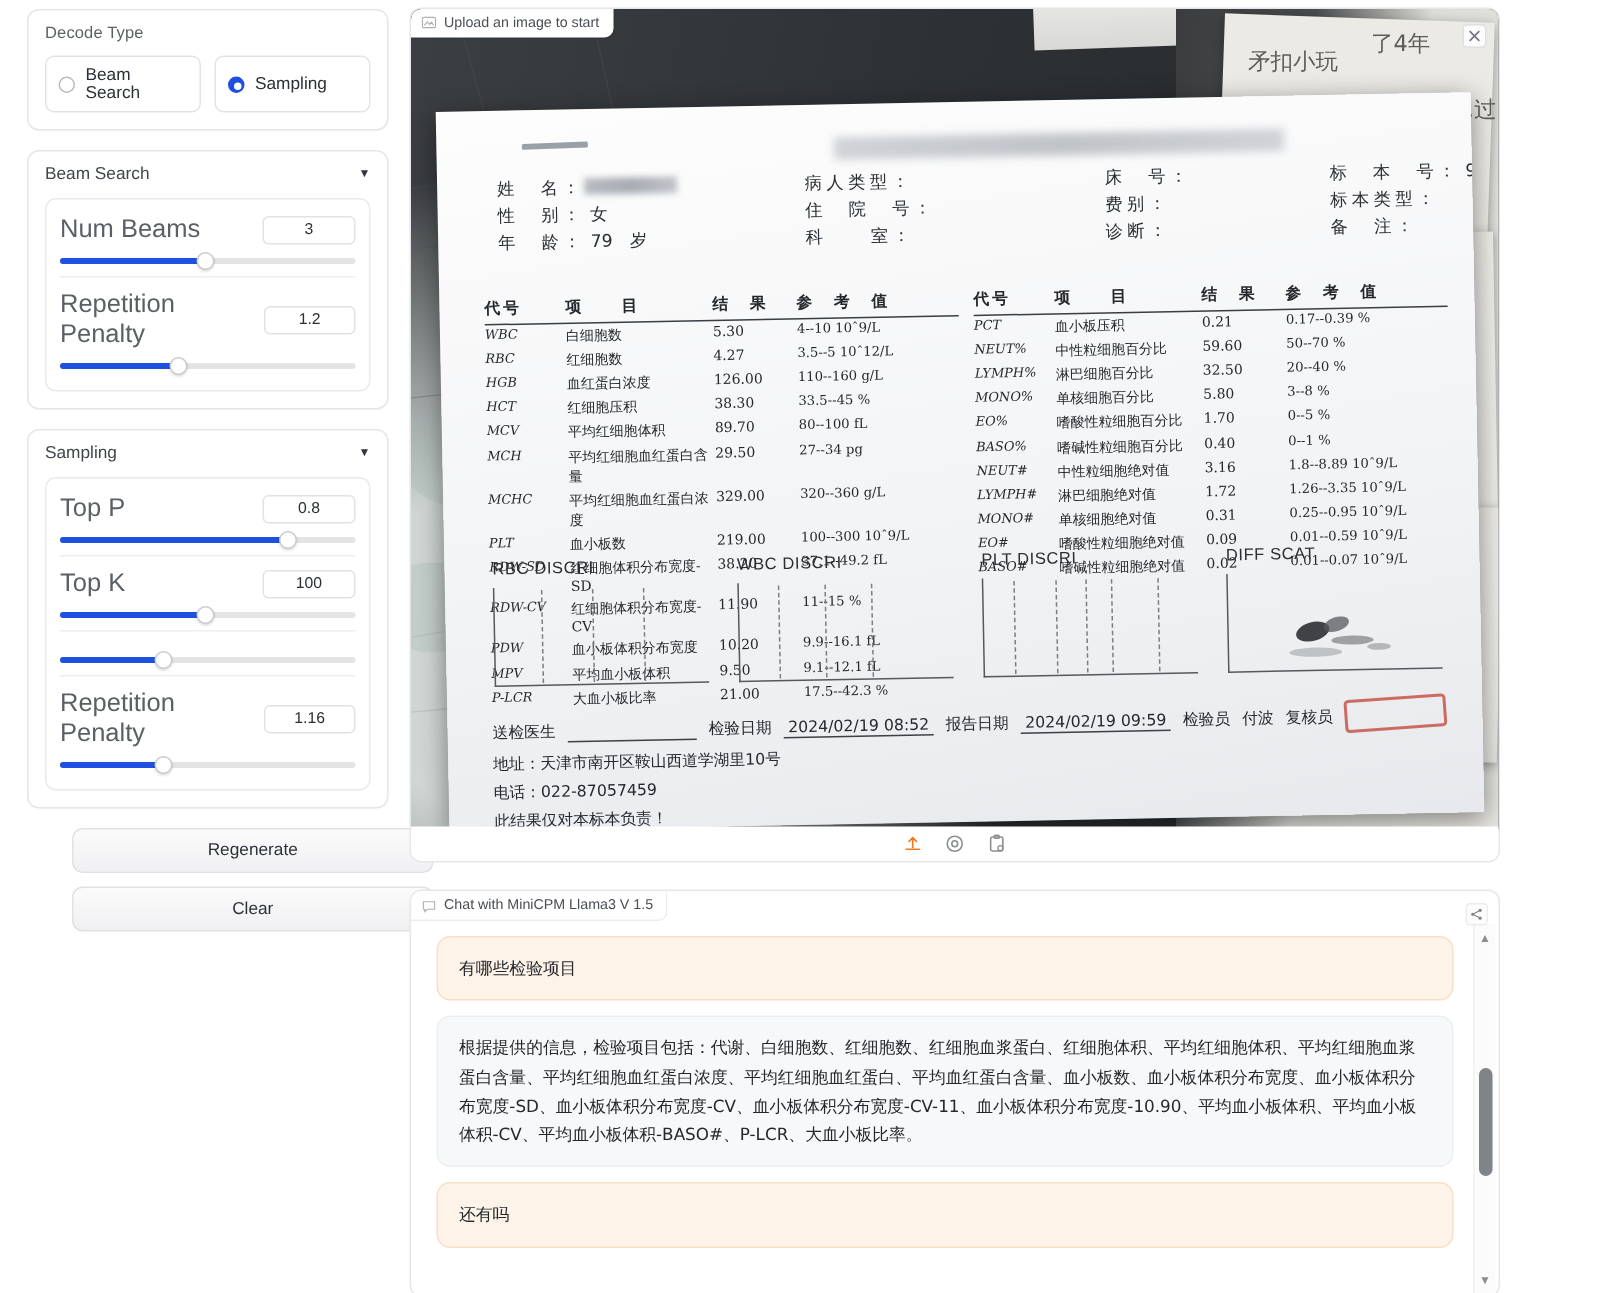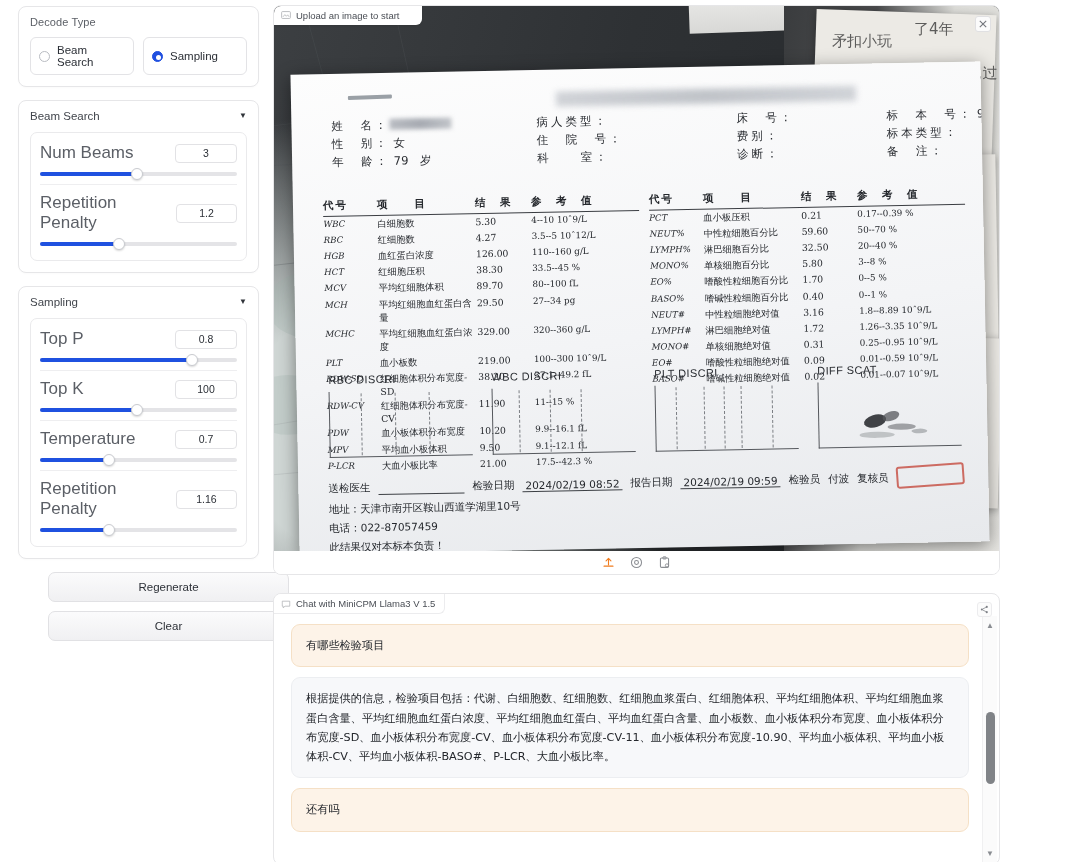--- a/index.html
+++ b/index.html
@@ -95,21 +95,21 @@
     border: 1px solid #e6e6e8; border-radius: 8px; background: #fff;
     overflow: hidden;
   }
   .img-stage {
     position: absolute; left: 0; top: 0; right: 0; height: 547px;
     overflow: hidden; background: #2b2e31;
   }
   .corner-tag {
     position: absolute; left: 0; top: 0; z-index: 6;
     background: #fff; border-bottom-right-radius: 6px;
-    padding: 4px 22px 4px 7px; font-size: 9.5px; color: #4a4e55;
+    padding: 4px 9px 4px 7px; font-size: 9.5px; color: #4a4e55;
     display: flex; align-items: flex-start; gap: 5px;
     box-shadow: 0 1px 2px rgba(0,0,0,.08);
   }
   .tag-ico { width: 10px; height: 10px; opacity: .55; }
   .close-btn {
     position: absolute; right: 8px; top: 10px; z-index: 6;
     width: 16px; height: 16px; background: #fbfbfb; border: 1px solid #e0e0e2;
     border-radius: 3px; display: flex; align-items: center; justify-content: center;
     font-size: 9px; color: #6a6e75; cursor: pointer;
   }
@@ -338,24 +338,20 @@
             <span class="slider-name">Top K</span>
             <span class="slider-val">100</span>
           </div>
           <div class="track">
             <div class="fill" style="width:49%"></div>
             <div class="knob" style="left:49%"></div>
           </div>
         </div>
 
         <div class="slider-item">
-          <div class="slider-top">
-            <span class="slider-name">Temperature</span>
-            <span class="slider-val">0.7</span>
-          </div>
           <div class="track">
             <div class="fill" style="width:35%"></div>
             <div class="knob" style="left:35%"></div>
           </div>
         </div>
 
         <div class="slider-item">
           <div class="slider-top">
             <span class="slider-name">Repetition Penalty</span>
             <span class="slider-val">1.16</span>

